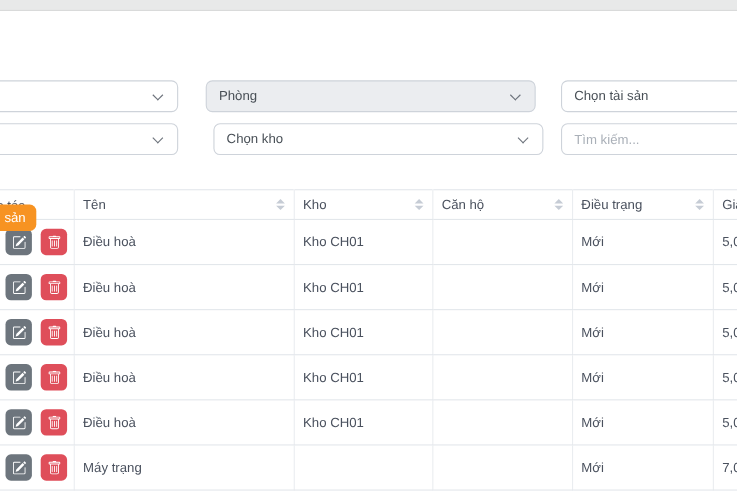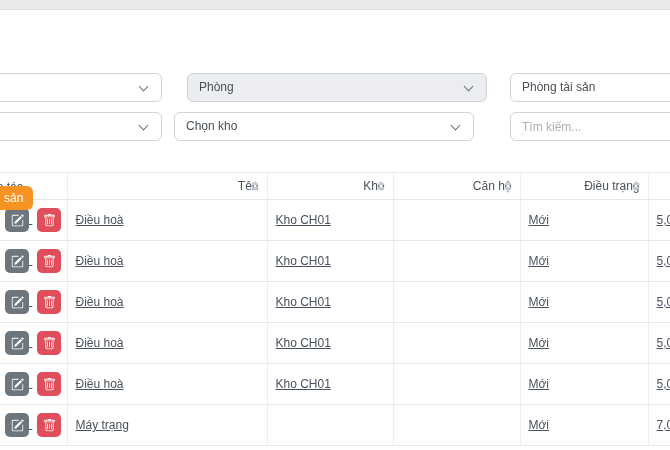--- a/index.html
+++ b/index.html
@@ -41,22 +41,22 @@
 
   
   .tbl-wrap { position:absolute; left:0; top:172px; width:780px; }
   table { border-collapse:collapse; table-layout:fixed; width:780px;
           border-top:1px solid #e3e7eb; }
   th, td {
     border-bottom:1px solid #e3e7eb; border-right:1px solid #eaedf0;
     font-size:12px; font-weight:normal; text-align:left;
     padding:0 8px; vertical-align:middle; overflow:hidden; white-space:nowrap;
   }
-  th { height:27px; color:#4a515e; position:relative;text-align:right; }
-  td { height:41px; color:#4a515e;text-decoration:underline; }
+  th { height:27px; color:#4a515e; position:relative; }
+  td { height:41px; color:#4a515e; }
   th:last-child, td:last-child { border-right:none; }
 
   .sort {
     position:absolute; right:8px; top:50%; margin-top:-6px;
     width:8px; height:12px;
   }
   .sort i { position:absolute; left:0; width:0; height:0; display:block;
     border-left:4px solid transparent; border-right:4px solid transparent; }
   .sort .up   { top:1px;  border-bottom:4px solid #c6ccd5; }
   .sort .down { bottom:1px; border-top:4px solid #c6ccd5; }
@@ -80,27 +80,27 @@
 <div class="topbar"></div>
 
 <div class="ctl" style="left:-138px; top:73px;">
   <span class="chev"></span>
 </div>
 <div class="ctl disabled" style="left:187px; top:73px;">
   <span>Phòng</span>
   <span class="chev"></span>
 </div>
 <div class="ctl" style="left:510px; top:73px;">
-  <span>Phòng tài sản</span>
+  <span>Chọn tài sản</span>
 </div>
 
 <div class="ctl" style="left:-138px; top:112px;">
   <span class="chev"></span>
 </div>
-<div class="ctl" style="left:174px; top:112px;">
+<div class="ctl" style="left:194px; top:112px;">
   <span>Chọn kho</span>
   <span class="chev"></span>
 </div>
 <input class="ctl" style="left: 510px; top: 112px;" type="text" placeholder="Tìm kiếm...">
 
 <button class="add-btn">Thêm tài sản</button>
 
 <div class="tbl-wrap">
 <table>
   <colgroup>

